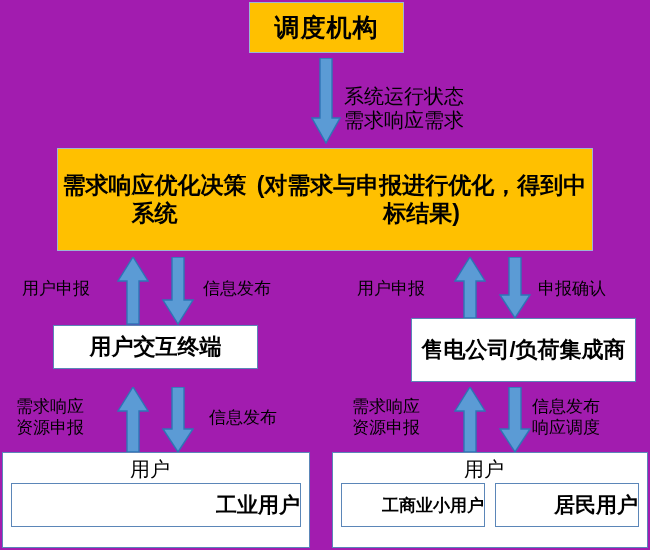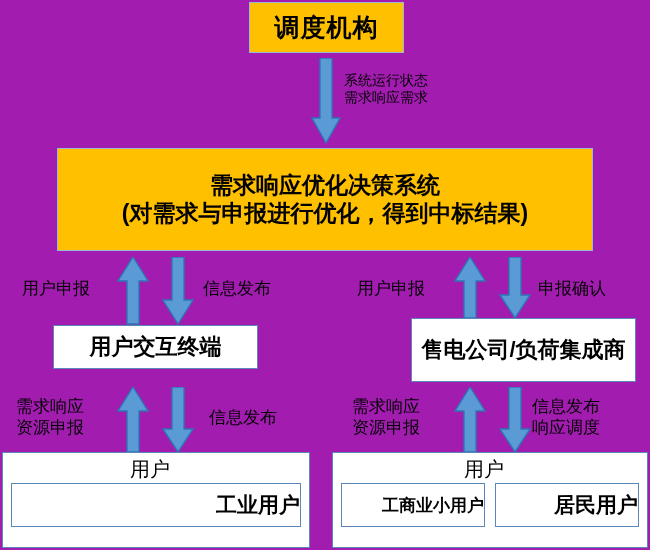--- a/index.html
+++ b/index.html
@@ -27,21 +27,21 @@
   }
   .whitebox{
     background:#ffffff;
     border:1px solid #5B86B8;
     font-weight:bold;
     color:#000;
     line-height:1.18;
   }
 
   #box-dispatch{left:249px;top:2px;width:155px;height:51px;font-size:25px;letter-spacing:1px;}
-  #box-decision{left:57px;top:148px;width:536px;height:103px;font-size:23px;flex-direction:column;}
+  #box-decision{left:57px;top:148px;width:536px;height:103px;font-size:23px;flex-direction:row;}
   #box-decision .l1{display:block;}
   #box-decision .l2{display:block;}
 
   #box-terminal{left:53px;top:325px;width:205px;height:44px;font-size:22px;}
   #box-retailer{left:411px;top:318px;width:225px;height:64px;font-size:22px;line-height:1.12;padding:0 6px;}
 
   
   .usergroup{position:absolute;box-sizing:border-box;background:#fff;border:1px solid #5B86B8;}
   #group-left{left:2px;top:452px;width:308px;height:96px;}
   #group-right{left:332px;top:452px;width:316px;height:96px;}
@@ -66,21 +66,21 @@
 
   
   .lbl{
     position:absolute;
     font-size:17px;
     line-height:1.22;
     color:#000;
     white-space:pre-line;
     font-weight:normal;
   }
-  #lbl-top{left:344px;top:72px;text-align:left;font-size:14px;}
+  #lbl-top{left:344px;top:84px;text-align:left;font-size:20px;}
   #lbl-l-declare{left:22px;top:279px;}
   #lbl-l-publish{left:203px;top:279px;}
   #lbl-r-declare{left:357px;top:279px;}
   #lbl-r-confirm{left:538px;top:279px;}
   #lbl-l-resource{left:16px;top:397px;}
   #lbl-l-publish2{left:209px;top:408px;}
   #lbl-r-resource{left:352px;top:397px;}
   #lbl-r-publish2{left:532px;top:397px;}
 </style>
 </head>

